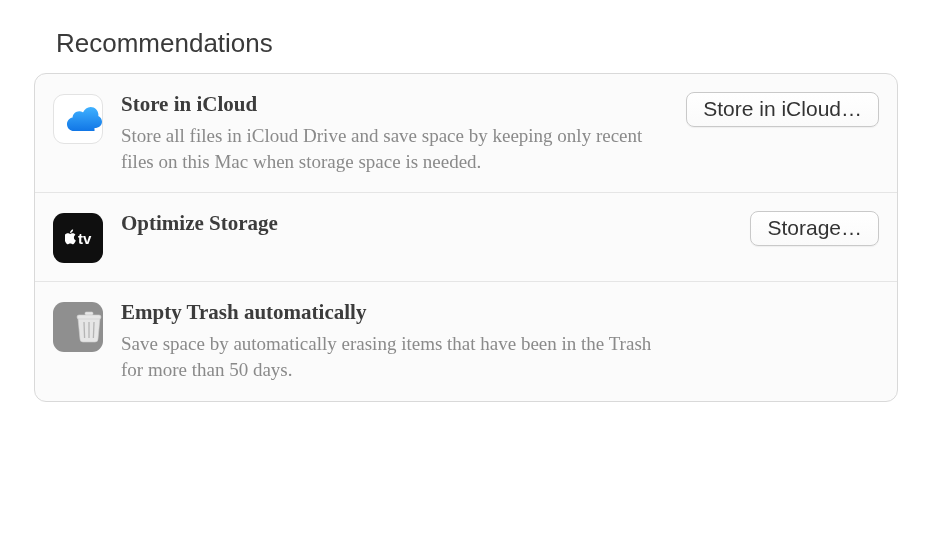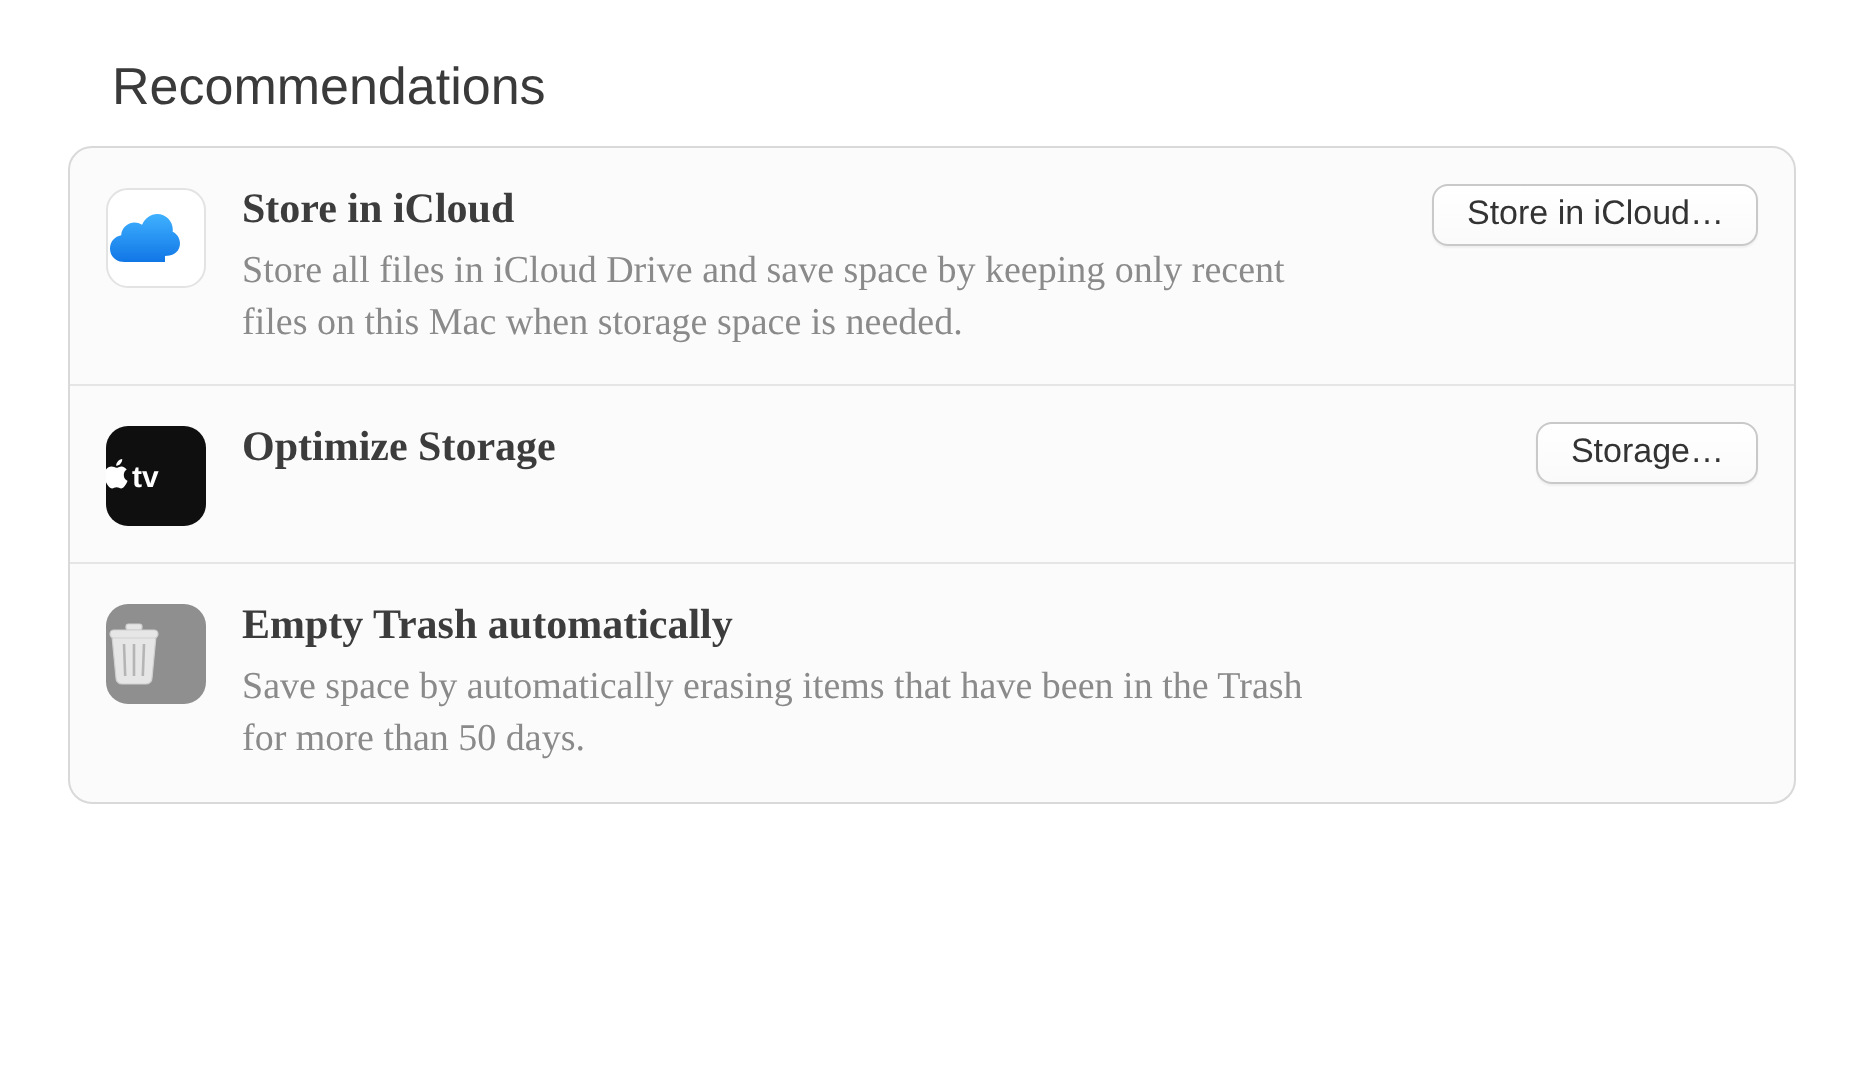--- a/index.html
+++ b/index.html
@@ -29,21 +29,21 @@
       align-items: flex-start;
       padding: 18px 18px 18px 18px;
     }
     .row + .row { border-top: 1px solid #e5e5e5; }
     .icon-wrap {
       width: 50px; height: 50px;
       border-radius: 11px;
       flex-shrink: 0;
       margin-right: 18px;
       margin-top: 2px;
-      display: flex; align-items: center; justify-content: flex-start;
+      display: flex; align-items: center; justify-content: flex-end;
     }
     .icon-icloud {
       background: #ffffff;
       border: 1px solid #e3e3e3;
     }
     .icon-tv {
       background: #0f0f0f;
     }
     .icon-trash {
       background: #8f8f8f;
@@ -57,21 +57,21 @@
     }
     .row-desc {
       font-size: 19px;
       line-height: 1.35;
       color: #8a8a8a;
       font-weight: 400;
       max-width: 540px;
     }
     .btn {
       flex-shrink: 0;
-      font-size: 17px;
+      font-size: 21px;
       color: #333;
       background: linear-gradient(#ffffff, #fafafa);
       border: 1px solid #c9c9c9;
       border-radius: 8px;
       padding: 4px 16px 5px;
       box-shadow: 0 1px 1px rgba(0,0,0,0.05);
       cursor: default;
       margin-top: 0;
       min-width: 0;
       white-space: nowrap;

